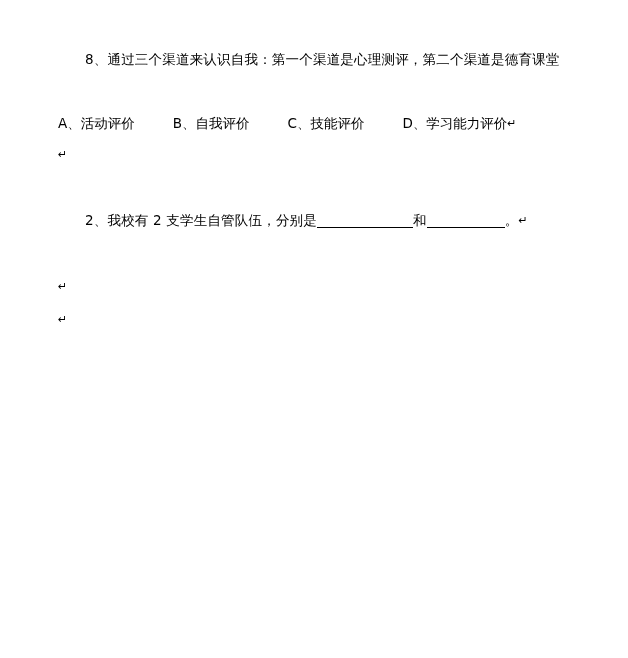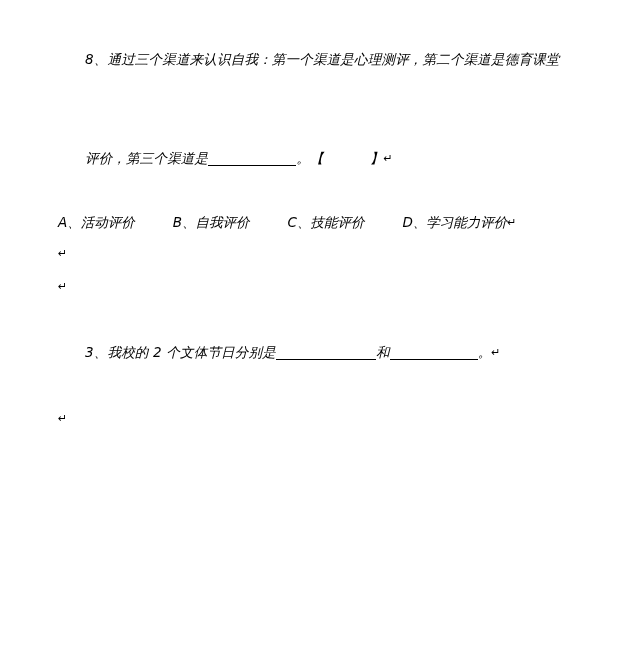--- a/index.html
+++ b/index.html
@@ -14,21 +14,20 @@
     color: #000000;
     font-size: 13px;
     overflow: hidden;
   }
   .page {
     position: relative;
     width: 628px;
     height: 658px;
     padding: 0;
     box-sizing: border-box;
-    font-style: italic;
   }
   .body-text {
     position: absolute;
     left: 58px;
     top: 10px;
     width: 540px;
   }
   .line {
     line-height: 33px;
     white-space: pre-wrap;
@@ -65,38 +64,35 @@
 </style>
 </head>
 <body>
 
 <div class="page">
   <div class="body-text">
 
     <div class="line">
       <span>8、通过三个渠道来认识自我：第一个渠道是心理测评，第二个渠道是德育课堂</span>
     </div>
-    <div class="line">
-      <span>评价，第三个渠道是</span><span class="blank" style="width:88px"></span><span>。【</span><span style="display:inline-block;width:46px"></span><span>】</span><span class="pilcrow">↵</span>
-    </div>
 
     <div class="opt-row">
       <span class="opt">A、活动评价</span><span style="display:inline-block;width:38px"></span><span class="opt">B、自我评价</span><span style="display:inline-block;width:38px"></span><span class="opt">C、技能评价</span><span style="display:inline-block;width:38px"></span><span class="opt">D、学习能力评价</span><span class="pilcrow">↵</span>
     </div>
 
 
     <div class="spacer-line">
       <span class="pilcrow">↵</span>
     </div>
 
+    <div class="line">
+      <span>2、我校有 2 支学生自管队伍，分别是</span><span class="blank" style="width:96px"></span><span>和</span><span class="blank" style="width:78px"></span><span>。</span><span class="pilcrow">↵</span>
+    </div>
     <div class="spacer-line">
       <span class="pilcrow">↵</span>
     </div>
 
-    <div class="line">
-      <span>3、我校的 2 个文体节日分别是</span><span class="blank" style="width:100px"></span><span>和</span><span class="blank" style="width:88px"></span><span>。</span><span class="pilcrow">↵</span>
-    </div>
     <div class="spacer-line">
       <span class="pilcrow">↵</span>
     </div>
 
   </div>
 </div>
 
 </body></html>

